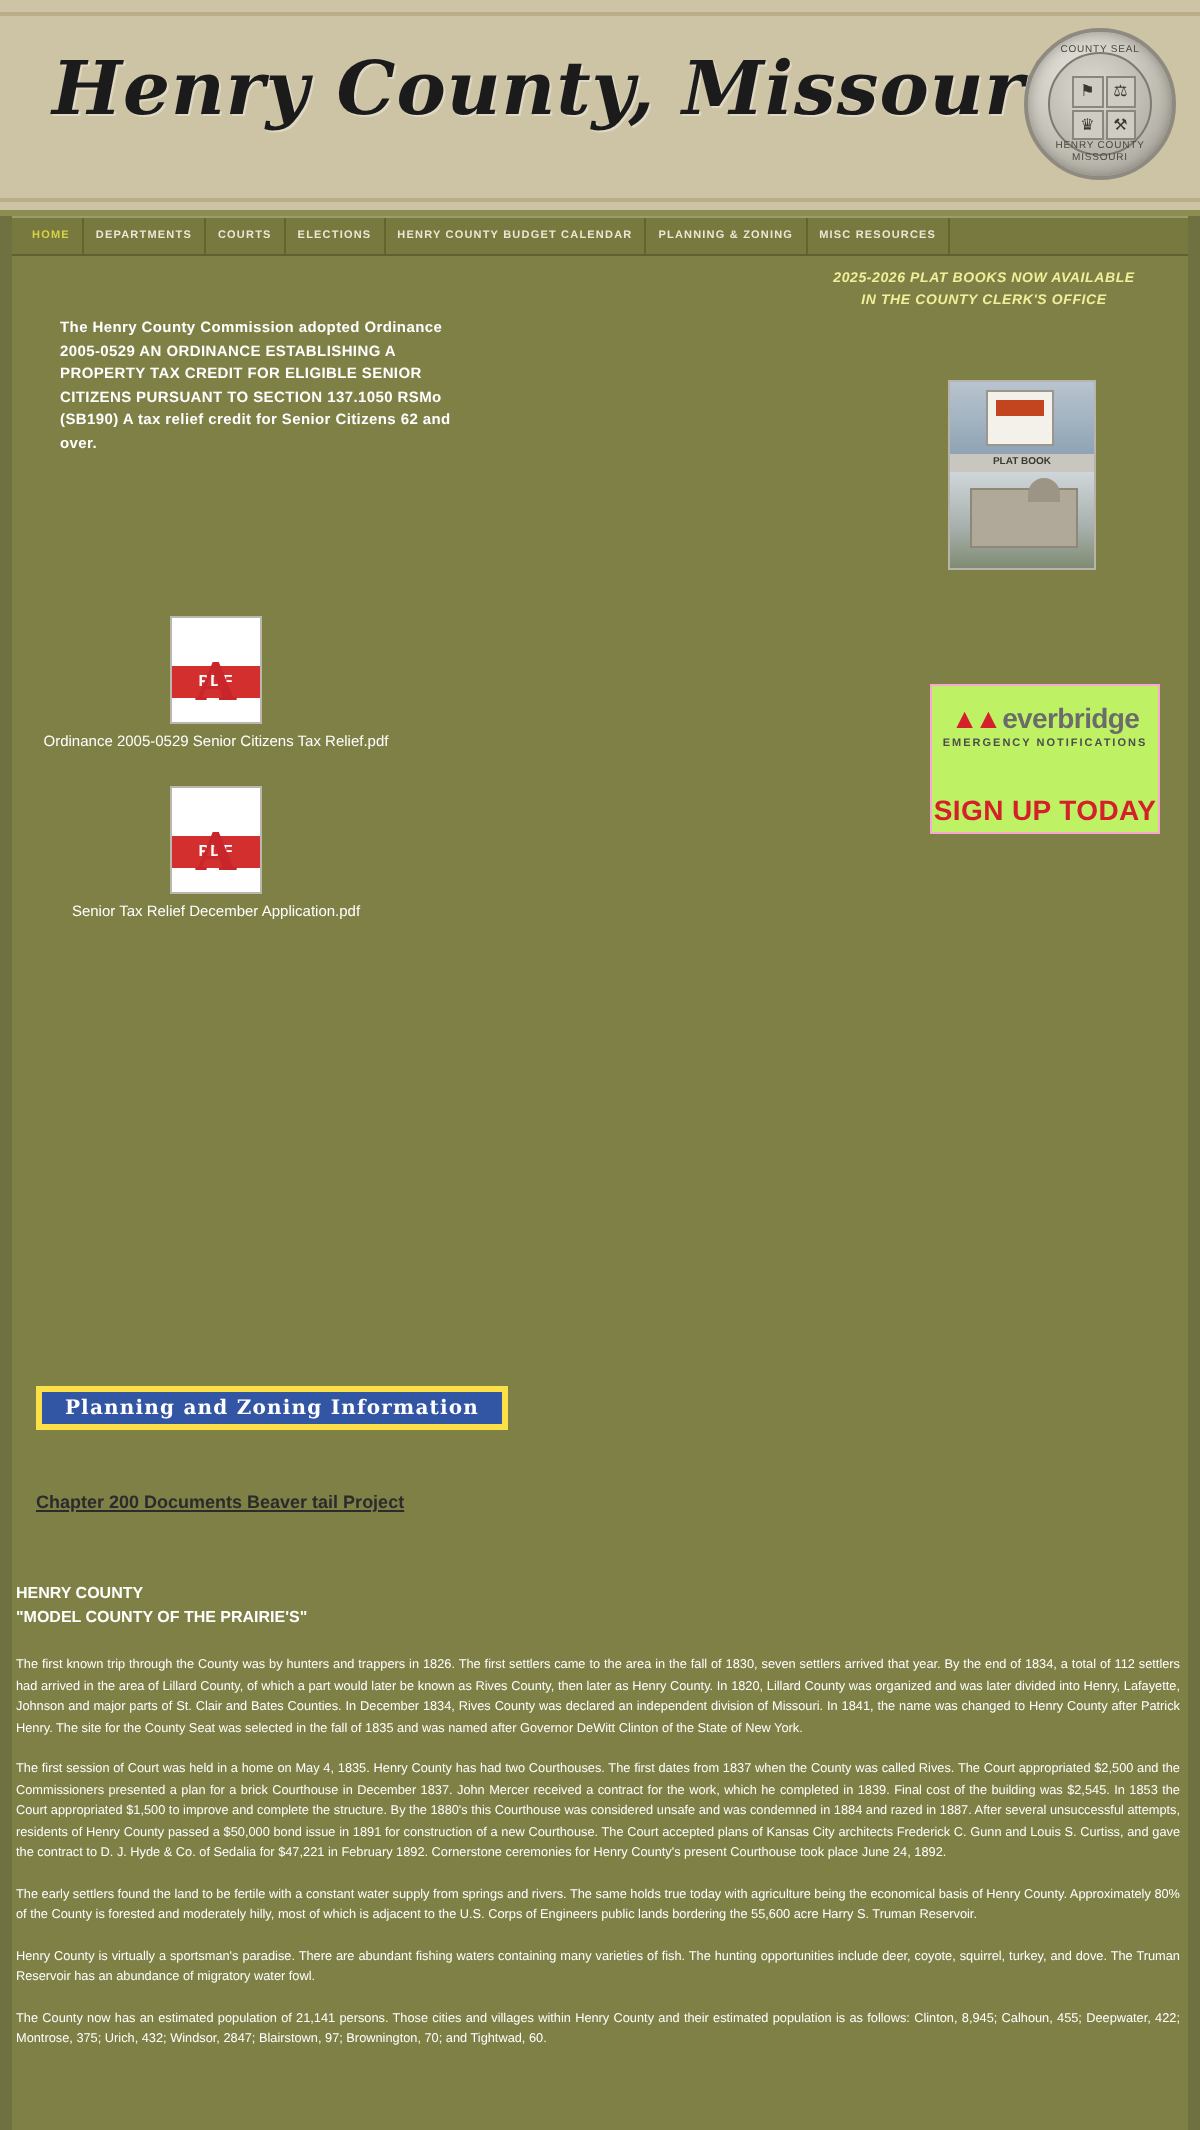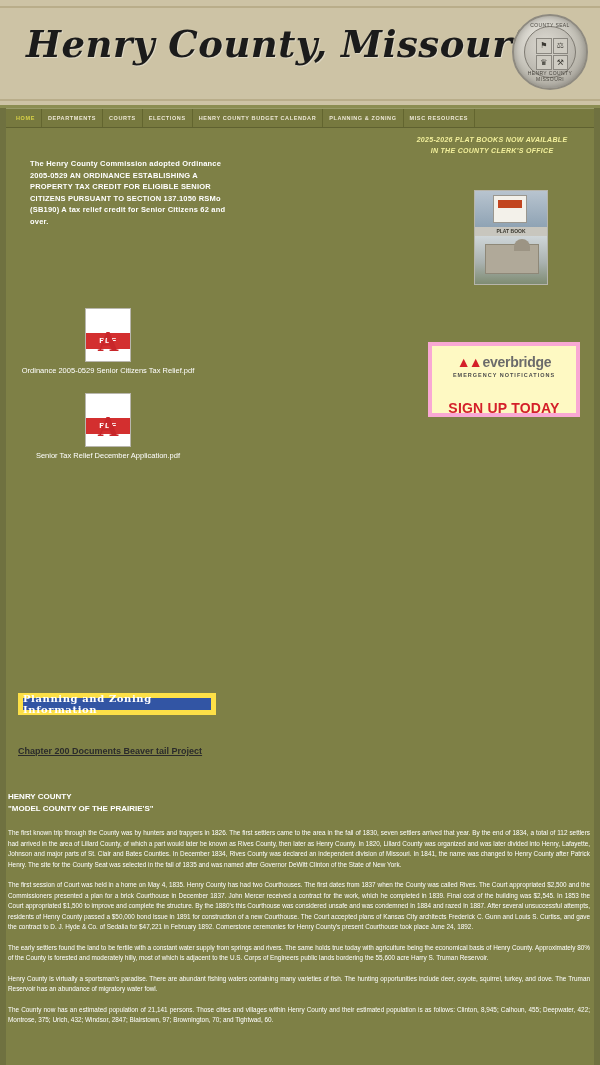--- a/index.html
+++ b/index.html
@@ -208,24 +208,24 @@
     left: 28px; top: -6px;
     width: 16px; height: 12px;
     background: #9c9484;
     border-radius: 8px 8px 0 0;
   }
   
   .everbridge {
     position: absolute;
     right: 20px;
     top: 214px;
-    width: 152px;
+    width: 115px;
     height: 75px;
-    background: #fef9c3;
-    border: 4px solid #f9a8d4;
+    background: #bef264;
+    border: 1px solid #f9a8d4;
     text-align: center;
     padding-top: 8px;
   }
   .eb-logo {
     font-size: 14px;
     font-weight: bold;
     color: #6b6b6b;
     letter-spacing: -0.3px;
     font-family: "Liberation Sans", sans-serif;
   }
@@ -282,24 +282,24 @@
     font-size: 7.5px;
     color: #ffffff;
     text-align: center;
     white-space: nowrap;
   }
   
   .pz-banner {
     position: absolute;
     left: 18px;
     top: 565px;
-    width: 198px;
+    width: 236px;
     height: 22px;
     background: #3255a4;
-    border: 5px solid #fde047;
+    border: 3px solid #fde047;
     color: #ffffff;
     font-family: "DejaVu Serif", serif;
     font-weight: bold;
     font-size: 10px;
     letter-spacing: 0.6px;
     display: flex;
     align-items: center;
     justify-content: center;
   }
   .chapter-link {

